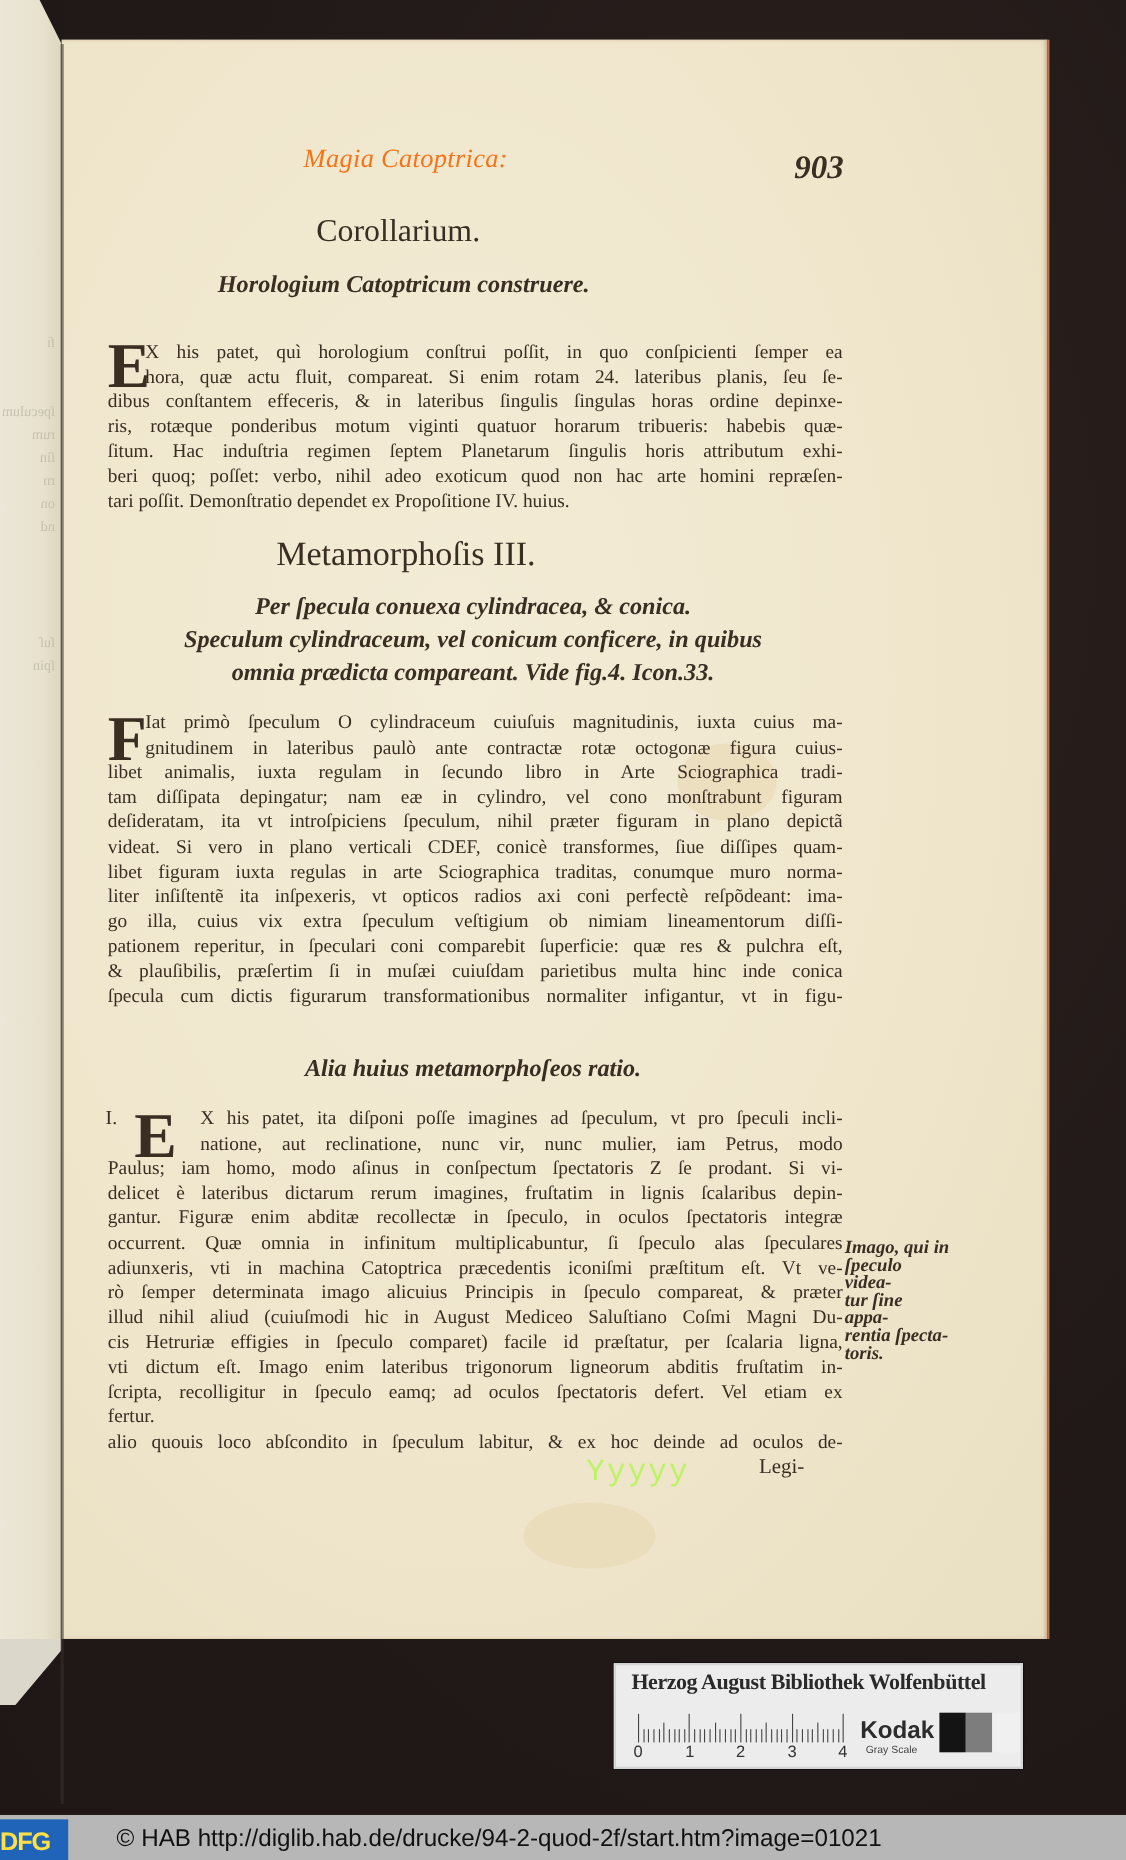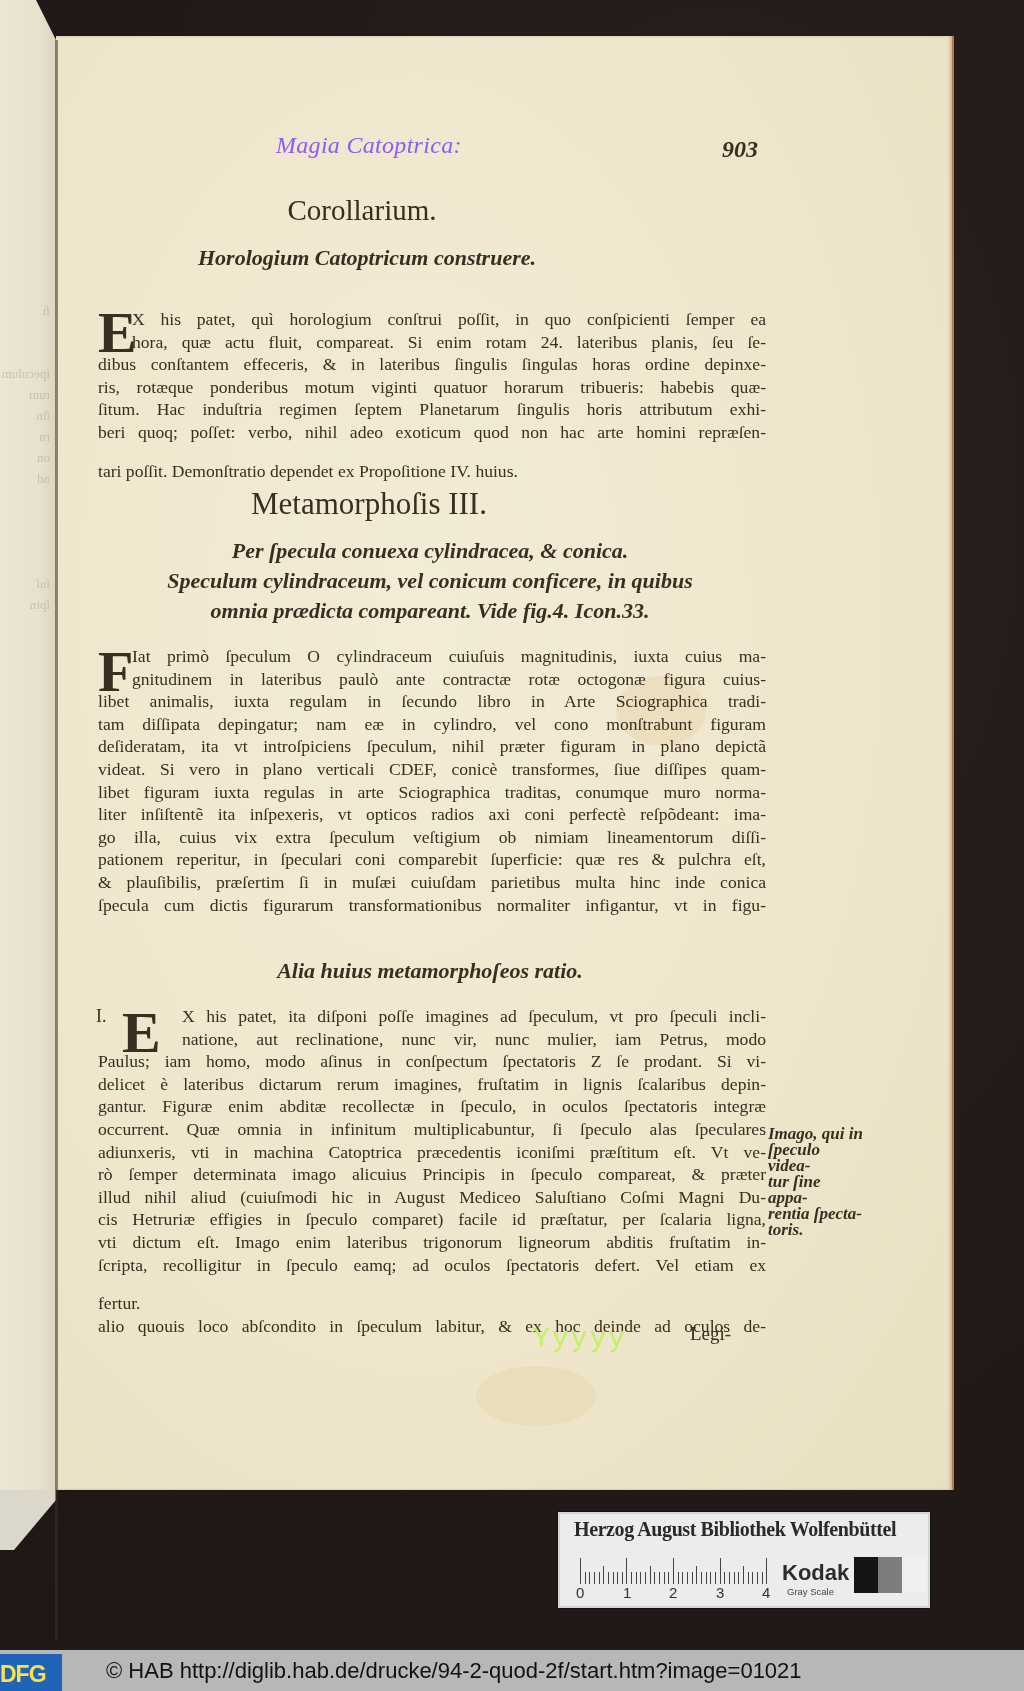--- a/index.html
+++ b/index.html
@@ -43,26 +43,26 @@
       background:
         radial-gradient(ellipse at 40% 40%, #f3ecd6 0%, #efe6cc 55%, #e9dfc2 100%);
       border-right: 2px solid #b7774f;
       box-shadow: inset -2px 0 3px rgba(160,90,50,0.35);
     }
     .page .stain1 { position:absolute; left: 560px; top: 640px; width: 90px; height: 70px; border-radius: 50%; background: rgba(222,195,140,0.25); }
     .page .stain2 { position:absolute; left: 420px; top: 1330px; width: 120px; height: 60px; border-radius: 50%; background: rgba(222,195,140,0.22); }
     .running-head {
       position: absolute; left: 276px; top: 132px; width: 300px;
       font-family: "Liberation Serif", serif; font-style: italic;
-      font-size: 24px; color: #8b5cf6; letter-spacing: 0.3px;
+      font-size: 24px; color: #f97316; letter-spacing: 0.3px;
     }
     .page-number {
       position: absolute; left: 722px; top: 136px;
       font-family: "Liberation Serif", serif; font-style: italic; font-weight: bold;
-      font-size: 24px; color: #3a2d22;
+      font-size: 30px; color: #3a2d22;
     }
     .h-title {
       position: absolute; left: 0; width: 1024px; text-align: center;
       font-family: "Liberation Serif", serif; color: #3a2d22;
     }
     .corollarium { top: 194px; font-size: 29px; left: -150px; }
     .horologium { top: 245px; font-size: 22px; font-style: italic; font-weight: bold; left: -145px; }
     .metamorphosis { top: 486px; font-size: 31px; left: -143px; }
     .sub-it {
       position: absolute; left: 90px; width: 680px; text-align: center;
@@ -77,21 +77,21 @@
       font-family: "Liberation Serif", serif; font-style: italic; font-weight: bold;
       font-size: 22px; color: #3a2d22;
     }
 
     .para {
       position: absolute; left: 98px; width: 668px;
       font-family: "Liberation Serif", serif; font-size: 17.6px;
       line-height: 22.6px; color: #3a2d22; text-align: justify;
     }
     .para .line { display: block; white-space: nowrap; text-align-last: justify; text-align: justify; }
-    .para .line.last { text-align-last: left; margin-top: 16px; }
+    .para .line.last { text-align-last: left; }
     .para .line.indent { padding-left: 34px; }
     .dropcap {
       position: absolute; font-family: "Liberation Serif", serif;
       font-size: 58px; line-height: 48px; color: #3a2d22; font-weight: bold;
     }
     .p1 { top: 308px; }
     .dc1 { left: 98px; top: 309px; }
     .p2 { top: 645px; }
     .dc2 { left: 98px; top: 648px; }
     .p3 { top: 1005px; }

